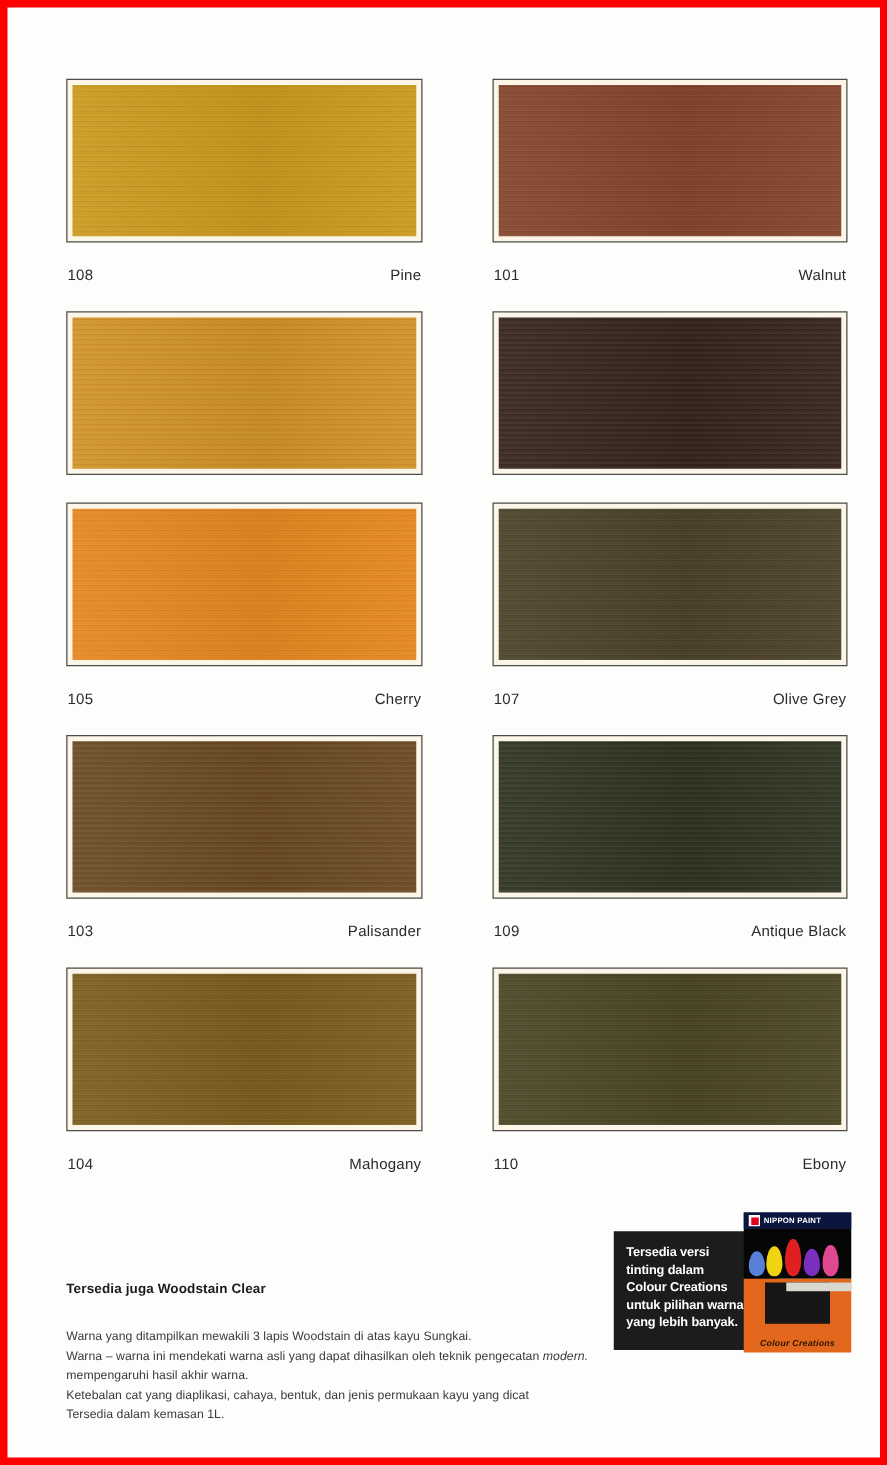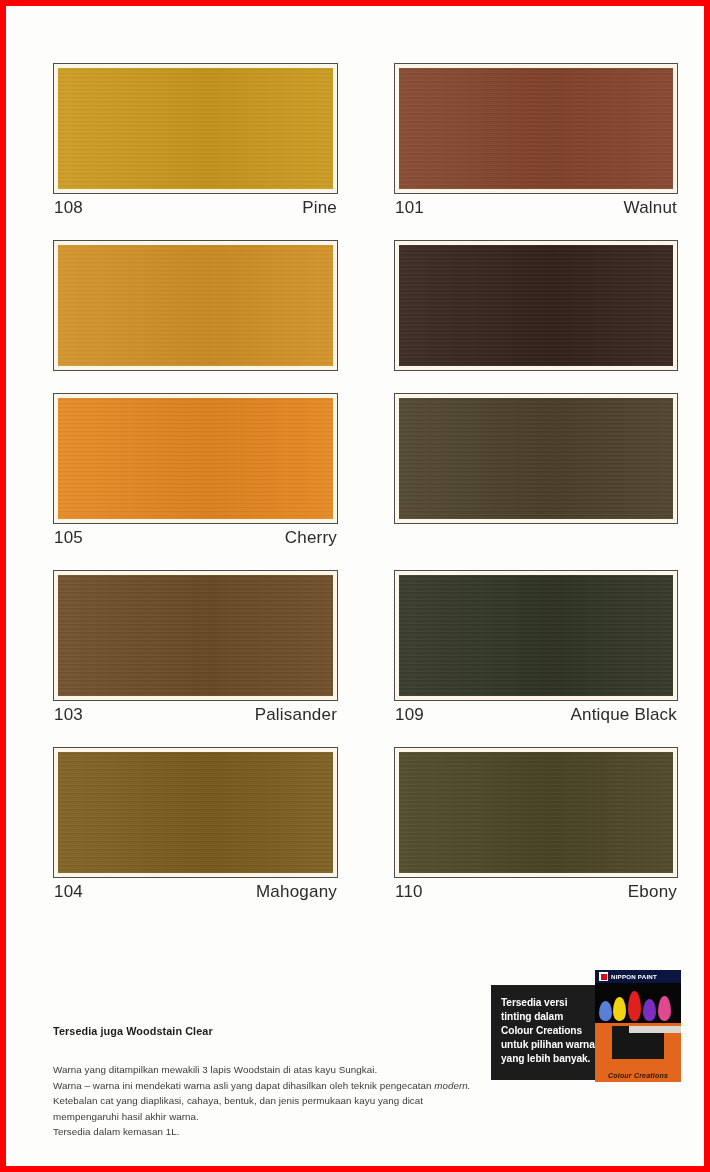--- a/index.html
+++ b/index.html
@@ -77,22 +77,22 @@
     position: absolute;
     inset: 0;
     background-image:
       linear-gradient(to right, rgba(255,255,255,0.05), rgba(0,0,0,0.05) 55%, rgba(255,255,255,0.03));
     pointer-events: none;
   }
   .swatch-caption {
     display: flex;
     justify-content: space-between;
     align-items: baseline;
-    padding: 4px 1px 0 1px;
-    font-size: 17px;
+    padding: 19px 1px 0 1px;
+    font-size: 12px;
     color: #2b2b2b;
     letter-spacing: 0.2px;
   }
   .swatch-code { }
   .swatch-name { }
 
   
   .footer-note {
     position: absolute;
     left: 47px;
@@ -266,20 +266,24 @@
         </div>
         <div class="swatch-caption">
           <span class="swatch-code">105</span>
           <span class="swatch-name">Cherry</span>
         </div>
       </div>
       <div class="swatch-cell">
         <div class="swatch-frame">
           <div class="swatch-color" style="background: rgb(74, 64, 40);"></div>
         </div>
+        <div class="swatch-caption">
+          <span class="swatch-code">107</span>
+          <span class="swatch-name">Olive Grey</span>
+        </div>
       </div>
 
       <div class="swatch-cell">
         <div class="swatch-frame">
           <div class="swatch-color" style="background: rgb(107, 74, 36);"></div>
         </div>
         <div class="swatch-caption">
           <span class="swatch-code">103</span>
           <span class="swatch-name">Palisander</span>
         </div>
@@ -312,22 +316,22 @@
           <span class="swatch-name">Ebony</span>
         </div>
       </div>
 
     </div>
 
     <div class="footer-note">
       <div class="footer-title">Tersedia juga Woodstain Clear</div>
       <div class="footer-line">Warna yang ditampilkan mewakili 3 lapis Woodstain di atas kayu Sungkai.</div>
       <div class="footer-line"><span>Warna – warna ini mendekati warna asli yang dapat dihasilkan oleh teknik pengecatan </span><span class="it">modern.</span></div>
+      <div class="footer-line">mempengaruhi hasil akhir warna.</div>
       <div class="footer-line">Ketebalan cat yang diaplikasi, cahaya, bentuk, dan jenis permukaan kayu yang dicat</div>
-      <div class="footer-line">mempengaruhi hasil akhir warna.</div>
       <div class="footer-line">Tersedia dalam kemasan 1L.</div>
     </div>
 
     <div class="promo">
       <div class="promo-panel">
         <div>Tersedia versi</div>
         <div> tinting dalam</div>
         <div>Colour Creations</div>
         <div>untuk pilihan warna</div>
         <div>yang lebih banyak.</div>

